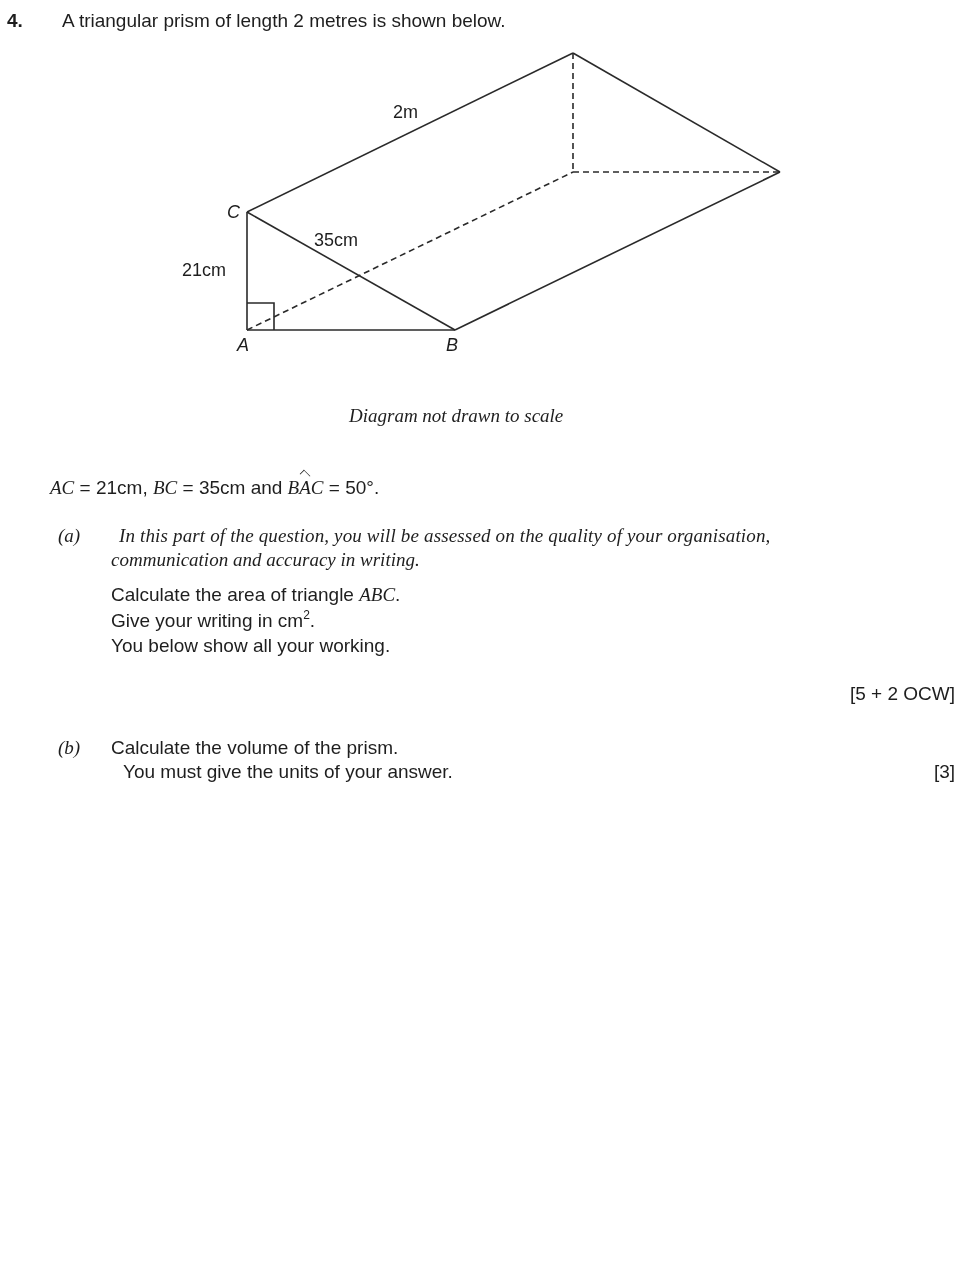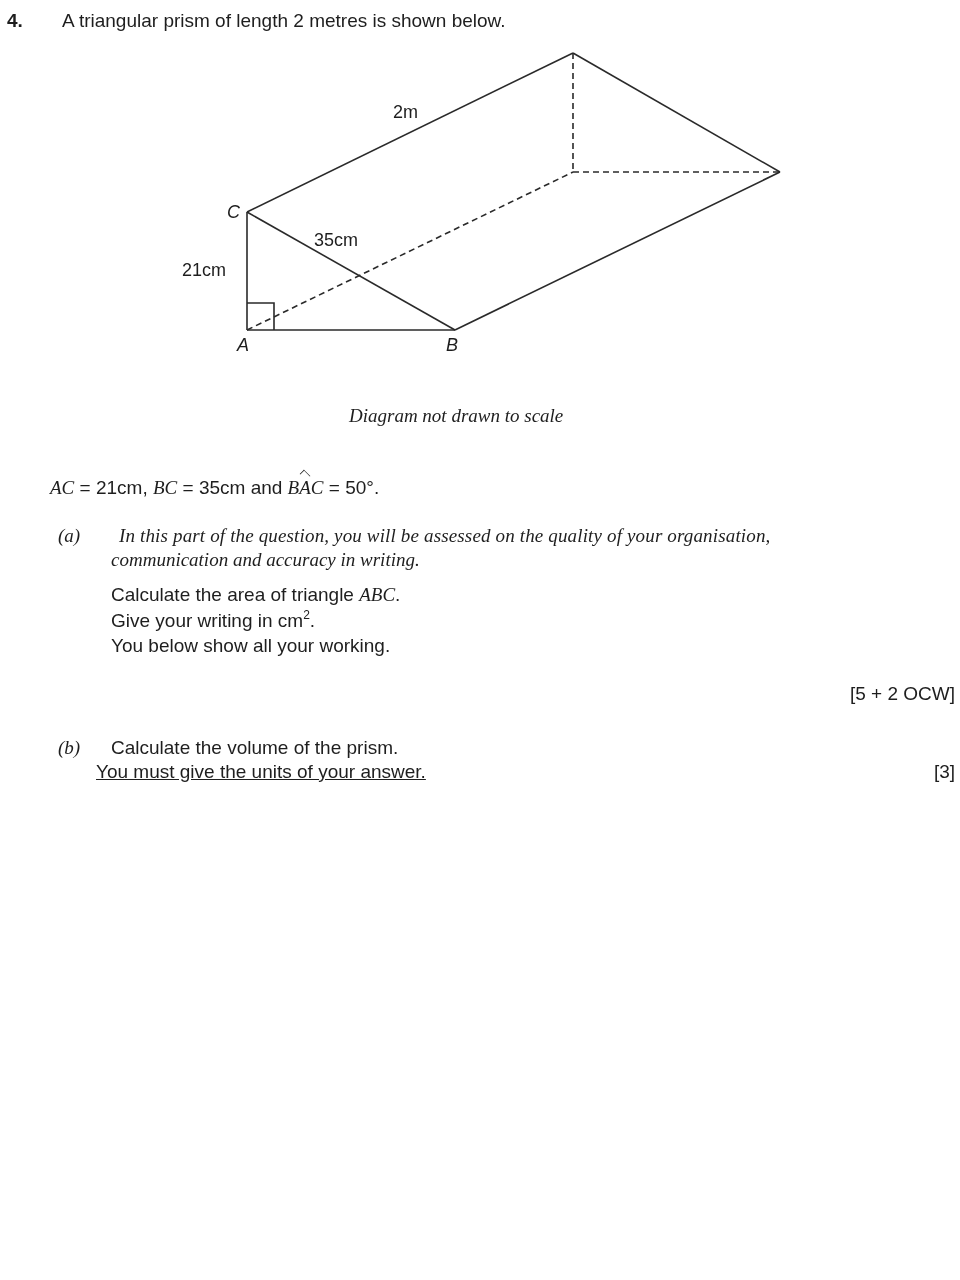--- a/index.html
+++ b/index.html
@@ -69,14 +69,14 @@
   <span>Calculate the area of triangle </span><span class="ital">ABC</span><span>.</span>
 </div>
 <div class="abs txt" style="left:111px; top:610px;">
   <span>Give your writing in cm</span><sup>2</sup><span>.</span>
 </div>
 <div class="abs txt" style="left:111px; top:635px;">You below show all your working.</div>
 <div class="abs txt" style="right:5px; top:635px;margin-top:48px;">[5 + 2 OCW]</div>
 
 <div class="abs txt ital" style="left:58px; top:737px;">(b)</div>
 <div class="abs txt" style="left:111px; top:737px;">Calculate the volume of the prism.</div>
-<div class="abs txt" style="left:96px; top:761px;text-decoration:underline;">You must give the units of your answer.</div>
+<div class="abs txt" style="left:123px; top:761px;">You must give the units of your answer.</div>
 <div class="abs txt" style="right:5px; top:761px;">[3]</div>
 
 </body></html>

